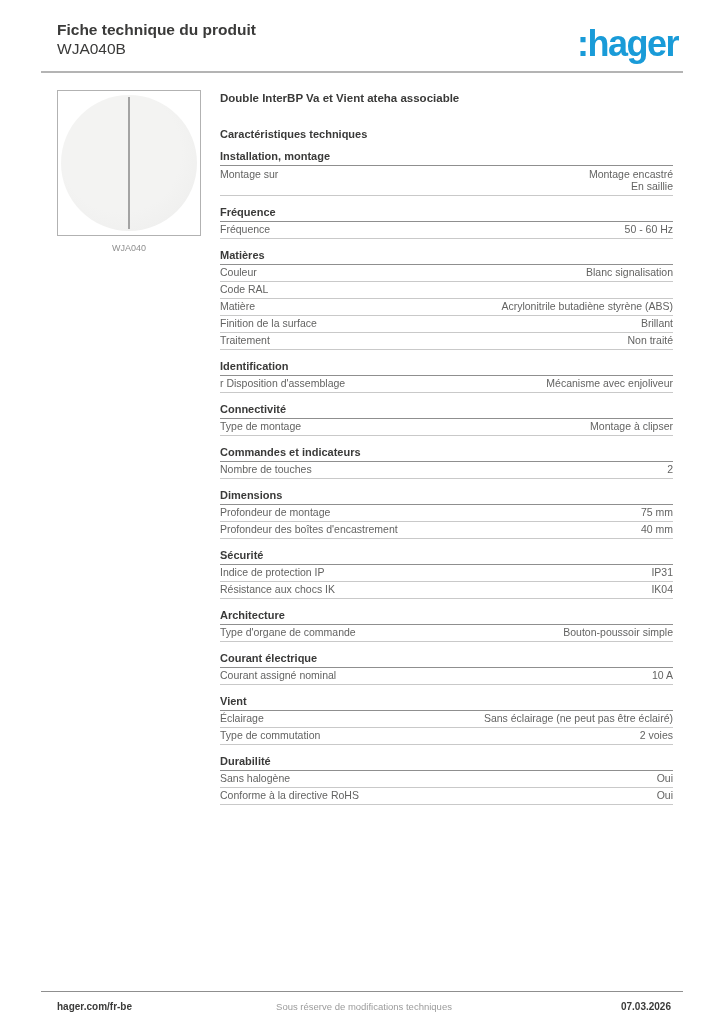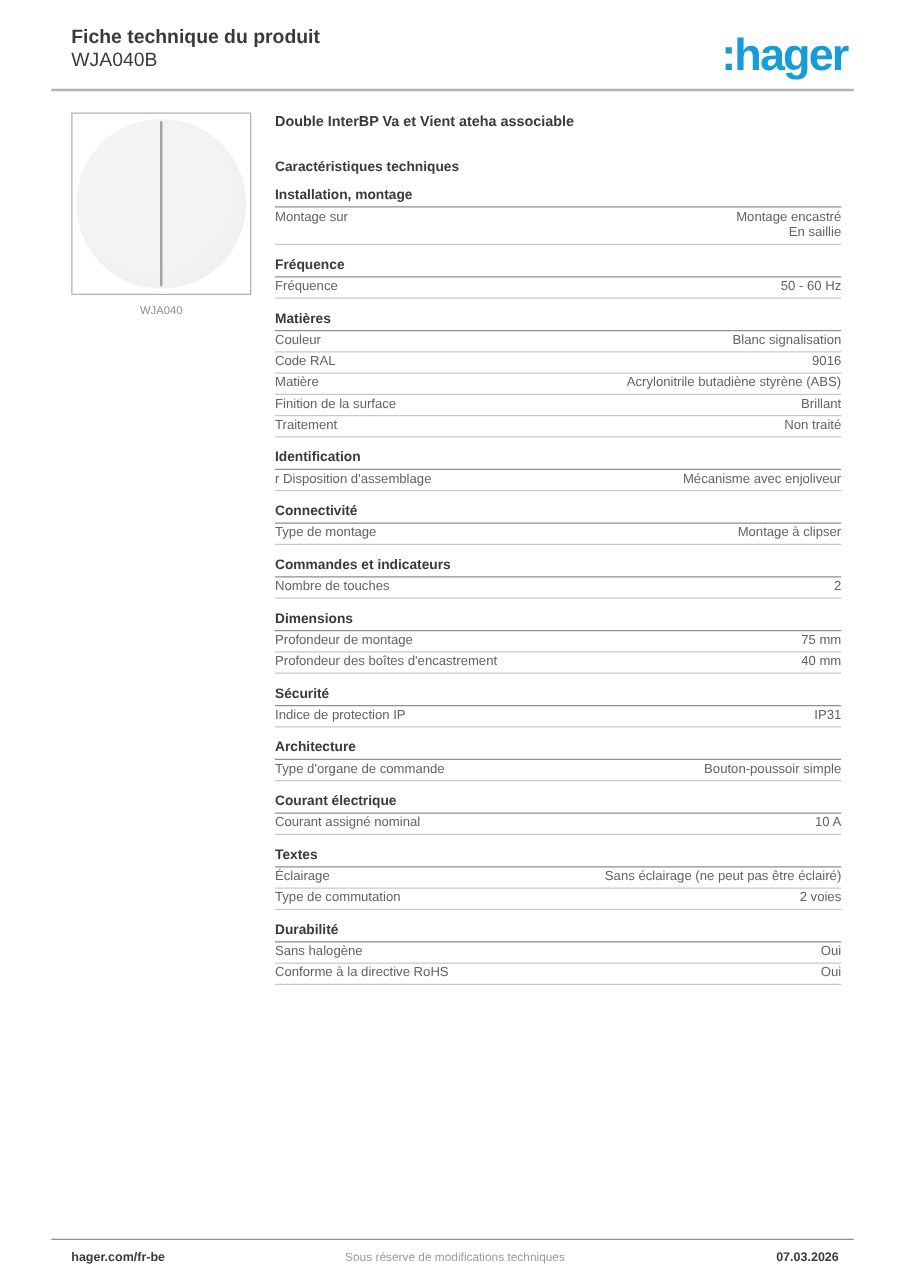--- a/index.html
+++ b/index.html
@@ -121,23 +121,20 @@
           <section class="section">
             <h3>Matières</h3>
             <div class="row">
               <span class="label">Couleur</span>
               <span class="value">
                 <div>Blanc signalisation</div>
               </span>
             </div>
             <div class="row">
               <span class="label">Code RAL</span>
-              <span class="value">
-                <div>9016</div>
-              </span>
             </div>
             <div class="row">
               <span class="label">Matière</span>
               <span class="value">
                 <div>Acrylonitrile butadiène styrène (ABS)</div>
               </span>
             </div>
             <div class="row">
               <span class="label">Finition de la surface</span>
               <span class="value">
@@ -194,41 +191,47 @@
             </div>
           </section>
           <section class="section">
             <h3>Sécurité</h3>
             <div class="row">
               <span class="label">Indice de protection IP</span>
               <span class="value">
                 <div>IP31</div>
               </span>
             </div>
+            <div class="row">
+              <span class="label">Résistance aux chocs IK</span>
+              <span class="value">
+                <div>IK04</div>
+              </span>
+            </div>
           </section>
           <section class="section">
             <h3>Architecture</h3>
             <div class="row">
               <span class="label">Type d'organe de commande</span>
               <span class="value">
                 <div>Bouton-poussoir simple</div>
               </span>
             </div>
           </section>
           <section class="section">
             <h3>Courant électrique</h3>
             <div class="row">
               <span class="label">Courant assigné nominal</span>
               <span class="value">
                 <div>10 A</div>
               </span>
             </div>
           </section>
           <section class="section">
-            <h3>Textes</h3>
+            <h3>Vient</h3>
             <div class="row">
               <span class="label">Éclairage</span>
               <span class="value">
                 <div>Sans éclairage (ne peut pas être éclairé)</div>
               </span>
             </div>
             <div class="row">
               <span class="label">Type de commutation</span>
               <span class="value">
                 <div>2 voies</div>

